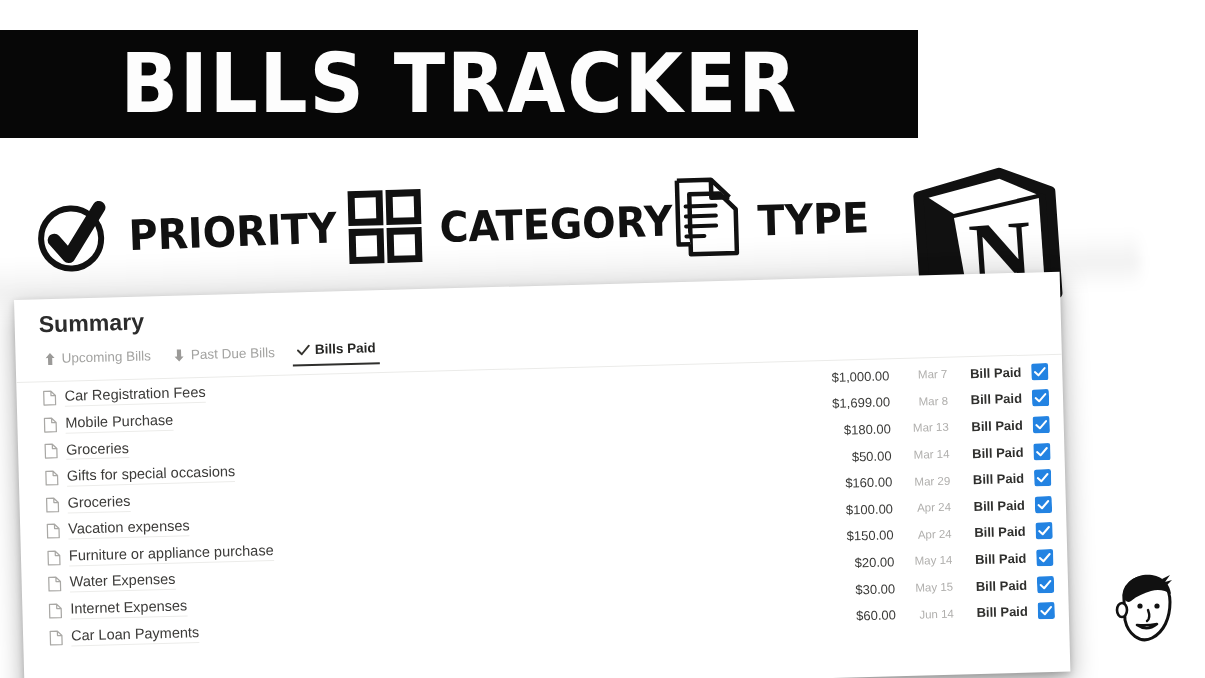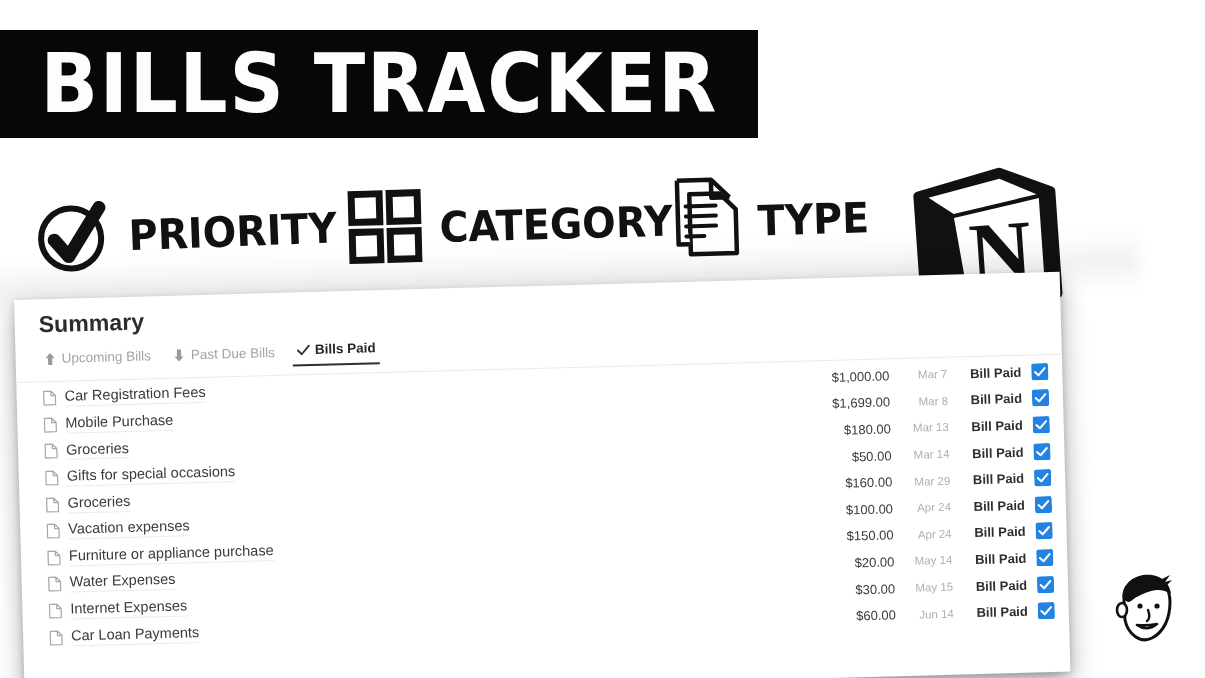--- a/index.html
+++ b/index.html
@@ -5,21 +5,21 @@
   html,body{margin:0;padding:0;}
   body{
     width:1205px;height:678px;overflow:hidden;position:relative;
     background:#ffffff;
     font-family:"Liberation Sans", sans-serif;
   }
   #stage{position:absolute;inset:0;width:1205px;height:678px;overflow:hidden;background:#fff;}
 
   
   .banner{
-    position:absolute;left:0;top:30px;width:758px;height:108px;
+    position:absolute;left:0;top:30px;width:918px;height:108px;
     background:#070707;
     display:flex;align-items:center;justify-content:center;
     overflow:hidden;
   }
   .banner-text{
     color:#fdfdfd;
     font-family:"Liberation Sans Narrow","DejaVu Sans", sans-serif;
     font-weight:bold;
     font-size:82px;
     letter-spacing:2px;

